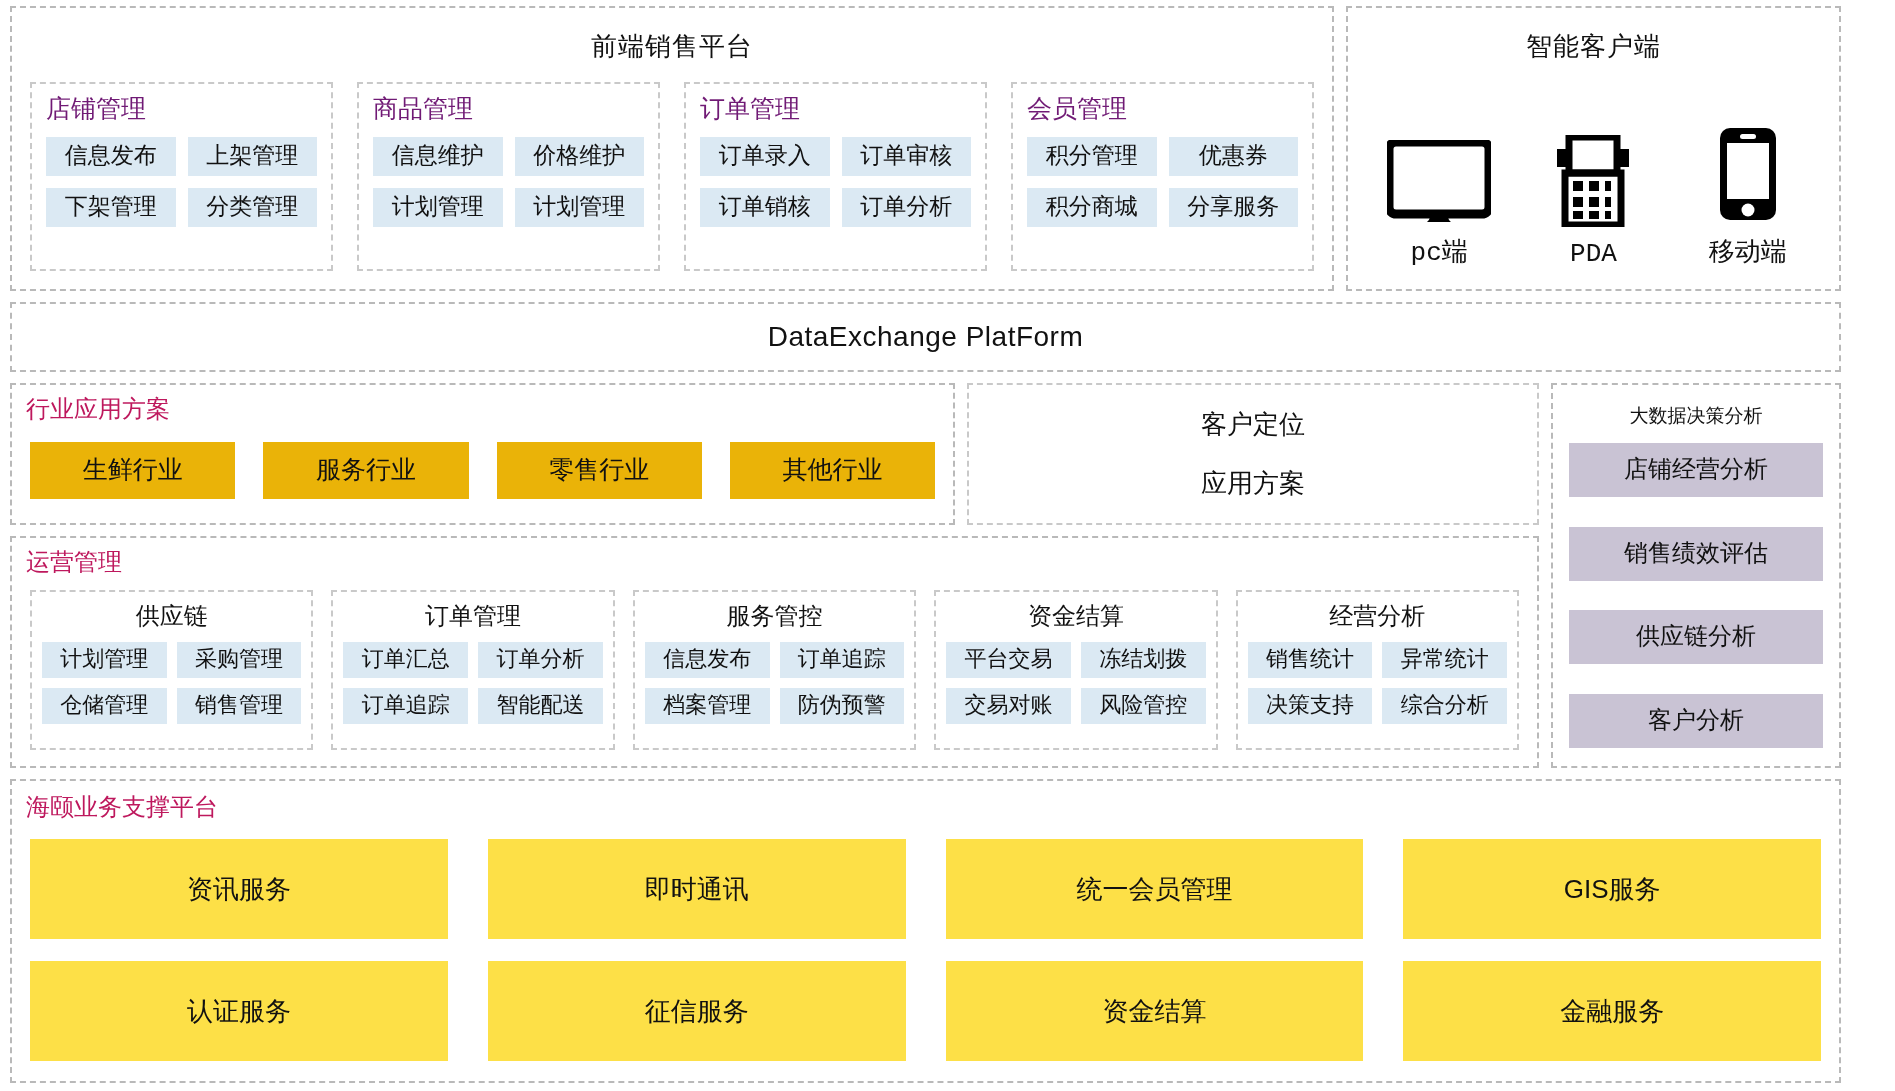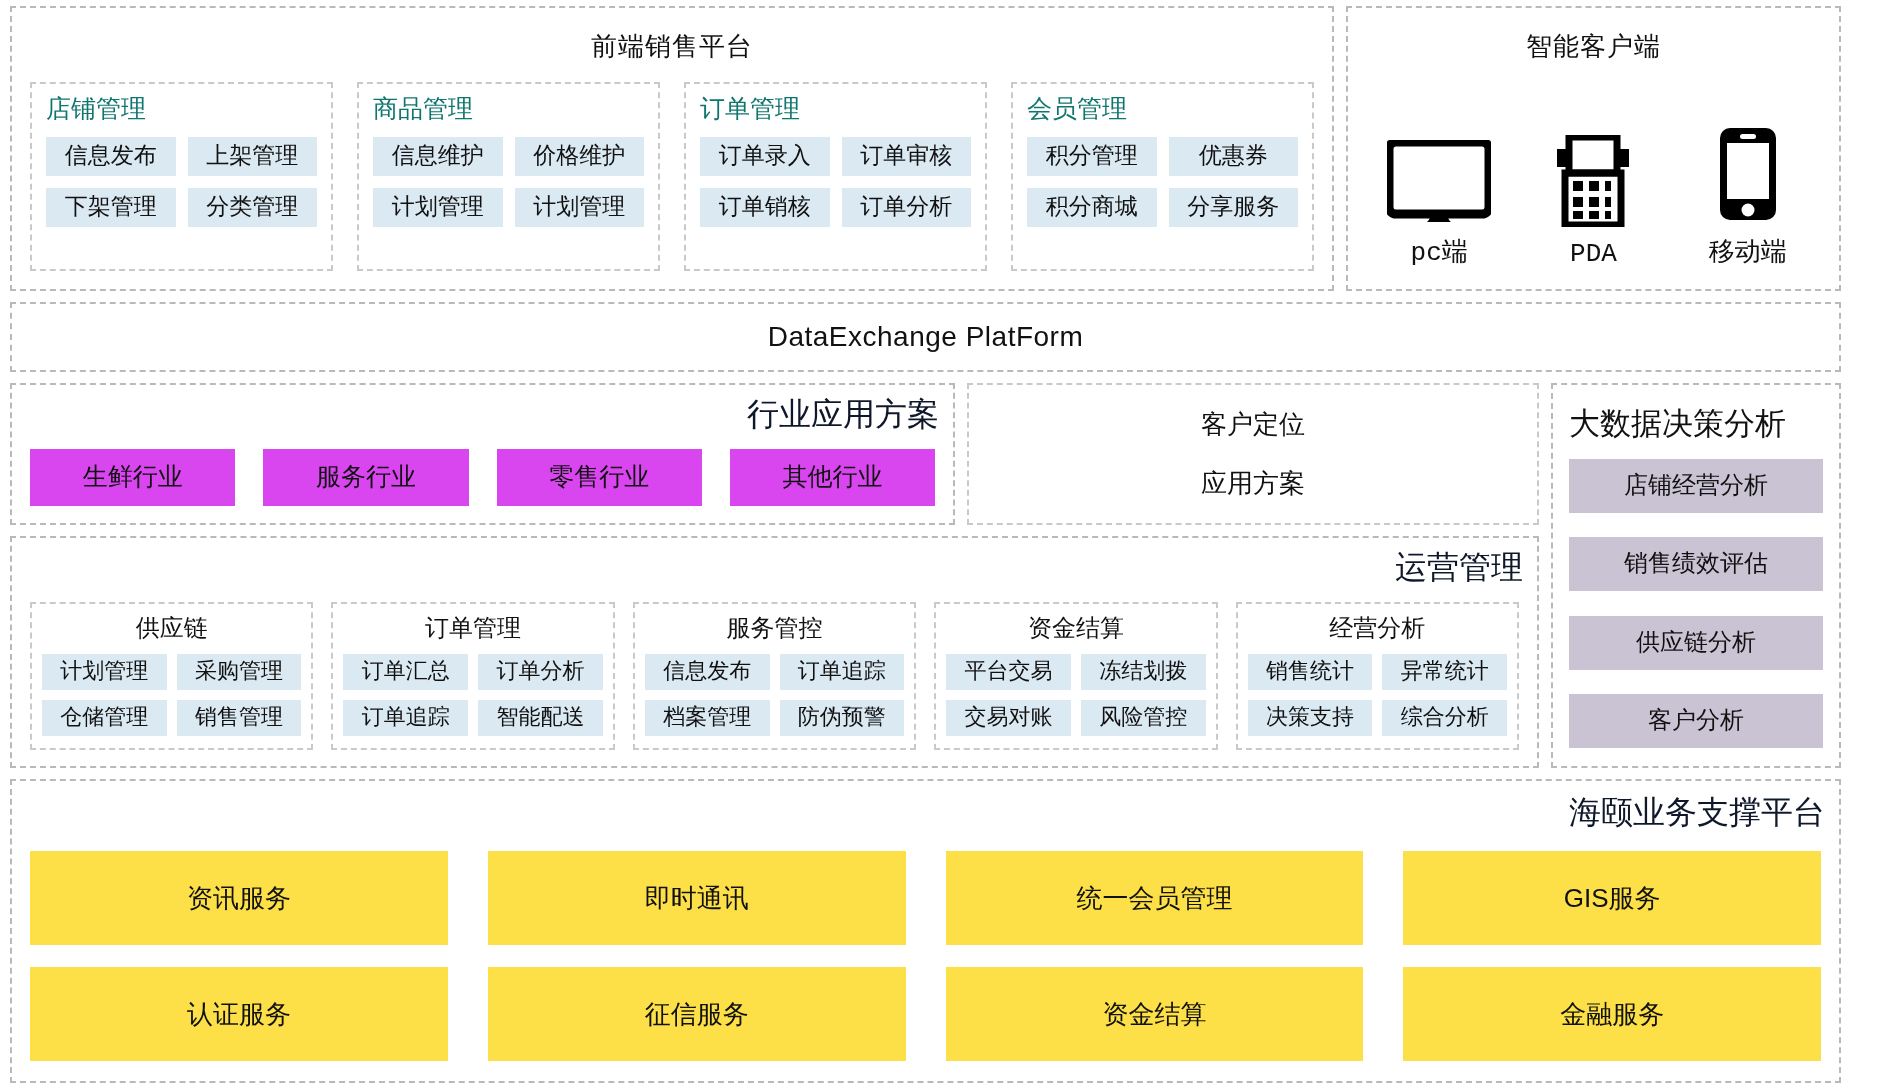--- a/index.html
+++ b/index.html
@@ -66,21 +66,21 @@
     flex: 1 1 0;
     border: 2px dashed #c9c9c9;
     box-sizing: border-box;
     padding: 8px 14px 14px 14px;
     display: flex;
     flex-direction: column;
   }
   .fe-group-title {
     font-size: 25px;
     margin-bottom: 12px;
-    color: #0f766e;
+    color: #701a75;
   }
   .chip-grid {
     display: grid;
     grid-template-columns: 1fr 1fr;
     gap: 12px 12px;
   }
   .chip {
     background: #dbe9f3;
     text-align: center;
     font-size: 23px;
@@ -149,35 +149,34 @@
     height: 142px;
   }
   .industry {
     width: 945px;
     flex: 0 0 945px;
     padding: 8px 14px 12px 14px;
     display: flex;
     flex-direction: column;
   }
   .block-title {
-    font-size: 32px;
-    color: #0f172a;
+    font-size: 24px;
+    color: #be185d;
     margin-bottom: 12px;
-    text-align: right;
   }
   .industry-row {
     display: flex;
     gap: 28px;
     align-items: center;
     flex: 1;
     padding: 0 4px 8px 4px;
   }
   .industry-chip {
     flex: 1 1 0;
-    background: #d946ef;
+    background: #eab308;
     text-align: center;
     font-size: 25px;
     padding: 11px 0 13px 0;
     color: #111;
   }
   .locate {
     flex: 1 1 auto;
     display: flex;
     flex-direction: column;
     align-items: center;
@@ -232,21 +231,22 @@
   }
 
   .bigdata {
     width: 290px;
     flex: 0 0 290px;
     padding: 10px 16px 14px 16px;
     display: flex;
     flex-direction: column;
   }
   .bigdata-title {
-    font-size: 31px;
+    text-align: center;
+    font-size: 19px;
     margin: 8px 0 14px 0;
     color: #111;
   }
   .bigdata-list {
     display: flex;
     flex-direction: column;
     justify-content: space-between;
     flex: 1;
     gap: 14px;
     padding-bottom: 4px;

